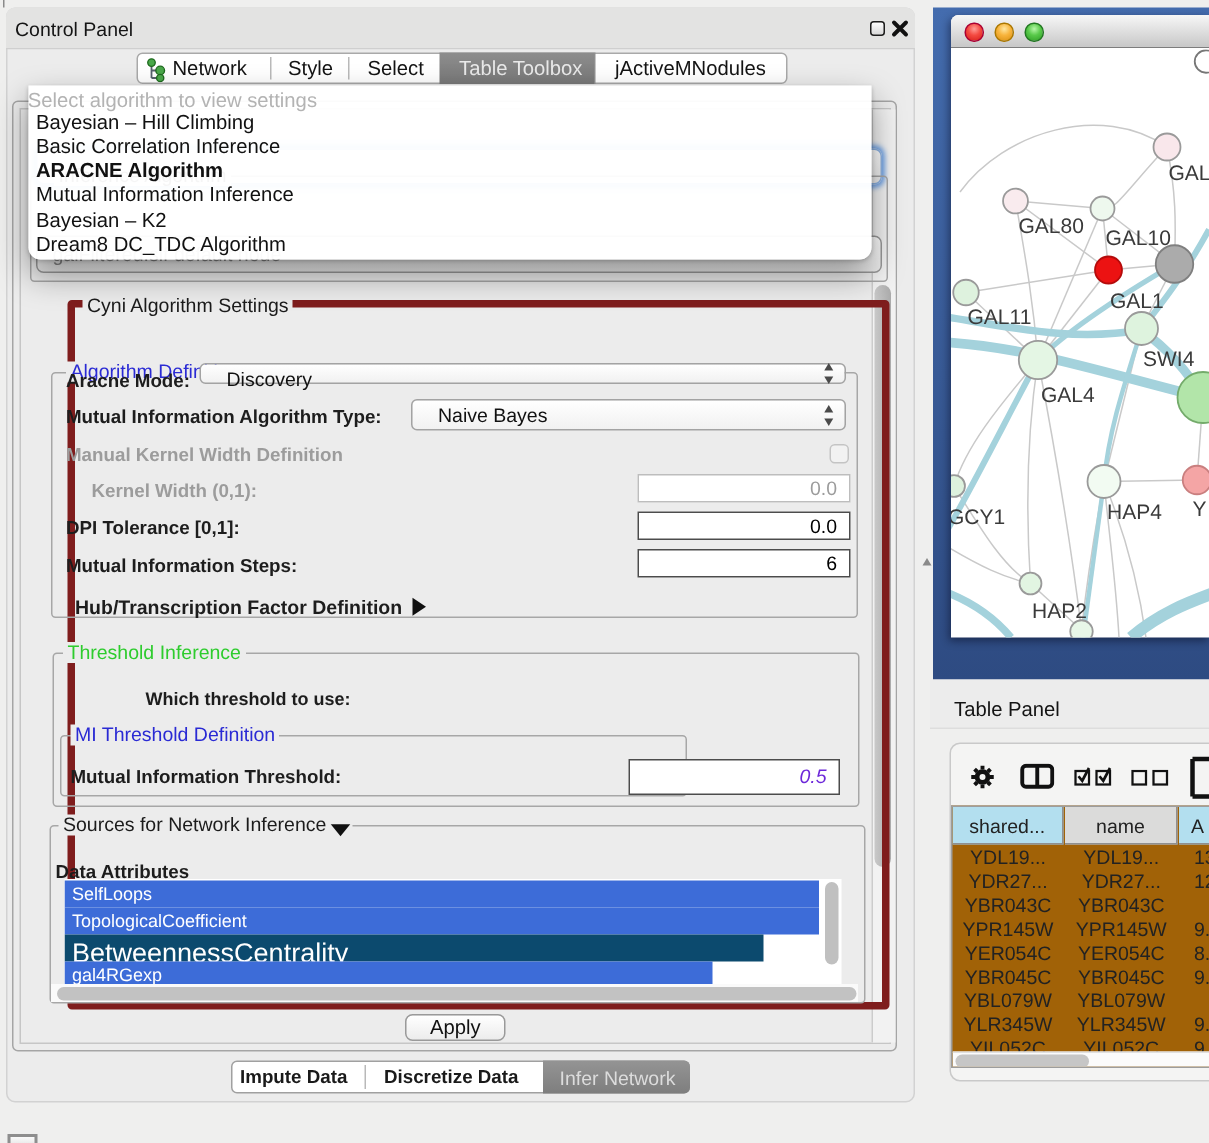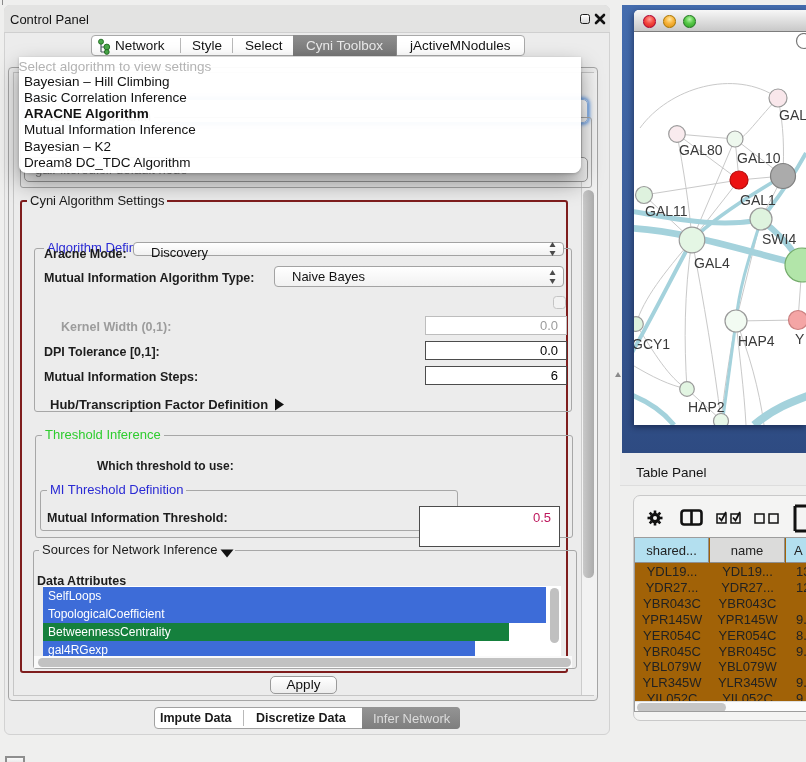--- a/index.html
+++ b/index.html
@@ -35,38 +35,38 @@
   <div class="abs" style="left:396px;top:35px;width:1px;height:21px;background:#8f8f8f;"></div>
   <svg class="abs" style="left:97px;top:37px;" width="15" height="18" viewBox="0 0 15 18">
     <path d="M4 5 L4 15 M4 10 L9 10 M4 15 L9 15" stroke="#55606b" stroke-width="1.2" fill="none"></path>
     <circle cx="4" cy="4.7" r="2.5" fill="#4aa84a" stroke="#1f6b1f" stroke-width="0.9"></circle>
     <circle cx="9.8" cy="10" r="2.9" fill="#4aa84a" stroke="#1f6b1f" stroke-width="0.9"></circle>
     <circle cx="9.8" cy="15" r="2.4" fill="#4aa84a" stroke="#1f6b1f" stroke-width="0.9"></circle>
   </svg>
   <div class="abs" style="left:115px;top:38px;font-size:13.5px;color:#141414;">Network</div>
   <div class="abs" style="left:192px;top:38px;font-size:13.5px;color:#141414;">Style</div>
   <div class="abs" style="left:245px;top:38px;font-size:13.5px;color:#141414;">Select</div>
-  <div class="abs" style="left:306px;top:38px;font-size:13.5px;color:#e9e9e9;">Cyni Toolbox</div>
+  <div class="abs" style="left:306px;top:38px;font-size:13.5px;color:#e9e9e9;">Table Toolbox</div>
   <div class="abs" style="left:410px;top:38px;font-size:13.5px;color:#141414;">jActiveMNodules</div>
 
   <div class="abs" style="left:8px;top:67px;width:590px;height:634px;border:1px solid #a5a5a5;border-radius:4px;background:#ececec;"></div>
   <div class="abs" style="left:13px;top:72px;width:581px;height:624px;border:1px solid #c6c6c6;background:#ececec;"></div>
 
   <div class="abs" style="left:24px;top:99px;width:564px;height:24px;border:1px solid #8fb4e4;border-radius:5px;background:linear-gradient(#ffffff,#ededed);box-shadow:0 0 3.5px 2px rgba(90,150,230,0.85);z-index:1;"></div>
   <div class="abs" style="left:20px;top:117px;width:572px;height:71px;border:1px solid #a7a7a7;border-radius:3px;z-index:1;">
     <span class="grouplab" style="left:15px;color:#222;">Inference Algorithm</span>
   </div>
   <div class="abs" style="left:24px;top:157px;width:564px;height:25px;border:1px solid #9a9a9a;border-radius:5px;background:linear-gradient(#ffffff,#ececec);z-index:1;">
     <div style="position:absolute;left:10px;top:4px;font-size:13px;color:#8a8a8a;">galFiltered.sif default node</div>
   </div>
 
   <div class="abs" style="left:581px;top:73px;width:16px;height:622px;background:#f2f2f2;border-left:1px solid #cccccc;"></div>
   <div class="abs" style="left:583px;top:190px;width:11px;height:388px;border-radius:6px;background:linear-gradient(90deg,#c9c9c9,#ababab);"></div>
 
-  <div class="abs" style="left:20px;top:200px;width:548px;height:473px;border:2px solid #7f1d1d;border-radius:3px;">
+  <div class="abs" style="left:45px;top:200px;width:548px;height:473px;border:5px solid #7f1d1d;border-radius:3px;">
     <span class="grouplab" style="left:5px;color:#1b1b1b;">Cyni Algorithm Settings</span>
   </div>
 
   <div class="abs" style="left:34px;top:228px;width:538px;height:164px;border:1px solid #a7a7a7;border-radius:3px;margin-top:20px;">
     <span class="grouplab" style="left:9px;color:#2a2ad4;">Algorithm Definition</span>
   </div>
 
   <div class="boldlab" style="left:44px;top:247px;">Aracne Mode:</div>
   <div class="combo" style="left:133px;top:242px;width:431px;height:14px;">
     <span class="ctext">Discovery</span>
@@ -78,20 +78,21 @@
 
   <div class="boldlab" style="left:44px;top:271px;">Mutual Information Algorithm Type:</div>
   <div class="combo" style="left:274px;top:266px;width:290px;height:21px;">
     <span class="ctext">Naive Bayes</span>
     <svg class="carr" viewBox="0 0 7 14">
         <path d="M3.5 0 L6.5 5 L0.5 5 Z" fill="#4a4a4a"></path>
         <path d="M3.5 14 L6.5 9 L0.5 9 Z" fill="#4a4a4a"></path>
       </svg>
   </div>
 
+  <div class="boldlab" style="left:44px;top:296px;color:#9c9c9c;">Manual Kernel Width Definition</div>
   <div class="abs" style="left:553px;top:296px;width:13px;height:13px;border:1px solid #c4c4c4;border-radius:3.5px;background:#f2f2f2;"></div>
 
   <div class="boldlab" style="left:44px;top:320px;color:#9c9c9c;padding-left:17px;">Kernel Width (0,1):</div>
   <div class="tfield" style="left:425px;top:316px;width:142px;height:19px;border:1px solid #bdbdbd;color:#9c9c9c;line-height:17px;">0.0</div>
 
   <div class="boldlab" style="left:44px;top:345px;">DPI Tolerance [0,1]:</div>
   <div class="tfield" style="left:425px;top:341px;width:142px;height:19px;border:1px solid #4c4c4c;color:#000;line-height:17px;">0.0</div>
 
   <div class="boldlab" style="left:44px;top:370px;">Mutual Information Steps:</div>
   <div class="tfield" style="left:425px;top:366px;width:142px;height:19px;border:1px solid #4c4c4c;color:#000;line-height:17px;">6</div>
@@ -103,35 +104,35 @@
 
   <div class="abs" style="left:35px;top:435px;width:538px;height:103px;border:1px solid #a7a7a7;border-radius:3px;">
     <span class="grouplab" style="left:6px;color:#2ecc2e;">Threshold Inference</span>
   </div>
   <div class="boldlab" style="left:97px;top:459px;font-size:12px;">Which threshold to use:</div>
 
   <div class="abs" style="left:40px;top:490px;width:418px;height:41px;border:1px solid #a7a7a7;border-radius:3px;">
     <span class="grouplab" style="left:6px;color:#2a2ad4;">MI Threshold Definition</span>
   </div>
   <div class="boldlab" style="left:47px;top:511px;">Mutual Information Threshold:</div>
-  <div class="tfield" style="left:419px;top:506px;width:141px;height:41px;border:1px solid #4c4c4c;color:#be185d;line-height:21px;">0.5</div>
+  <div class="tfield" style="left:419px;top:506px;width:141px;height:24px;border:1px solid #4c4c4c;color:#6d28d9;line-height:21px;font-style:italic;">0.5</div>
 
   <div class="abs" style="left:33px;top:550px;width:544px;height:119px;border:1px solid #a7a7a7;border-radius:3px;">
     <span class="grouplab" style="left:5px;color:#1b1b1b;">Sources for Network Inference &nbsp;&nbsp;&nbsp;</span>
   </div>
   <svg class="abs" style="left:220px;top:548.5px;" width="14" height="9" viewBox="0 0 14 9">
       <path d="M0.5 0.5 L13.5 0.5 L7 8.5 Z" fill="#111"></path>
     </svg>
 
   <div class="boldlab" style="left:37px;top:574px;">Data Attributes</div>
 
   <div class="abs" style="left:43px;top:586px;width:518px;height:70px;background:#ffffff;overflow:hidden;">
     <div style="position:absolute;left:0;top:1px;width:503px;height:18px;background:#3d6cd8;color:#fff;font-size:12px;padding:2px 0 0 5px;">SelfLoops</div>
     <div style="position:absolute;left:0;top:19px;width:503px;height:18px;background:#3d6cd8;color:#fff;font-size:12px;padding:2px 0 0 5px;">TopologicalCoefficient</div>
-    <div style="position:absolute;left:0;top:37px;width:466px;height:18px;background:#15803d;color:#fff;font-size:12px;padding:2px 0 0 5px;">BetweennessCentrality</div>
+    <div style="position:absolute;left:0;top:37px;width:466px;height:18px;background:#0c4a6e;color:#fff;font-size:18px;padding:2px 0 0 5px;">BetweennessCentrality</div>
     <div style="position:absolute;left:0;top:55px;width:432px;height:18px;background:#3d6cd8;color:#fff;font-size:12px;padding:2px 0 0 5px;">gal4RGexp</div>
     <div style="position:absolute;left:507px;top:2px;width:9px;height:55px;border-radius:5px;background:#c0c0c0;"></div>
   </div>
 
   <div class="abs" style="left:34px;top:656px;width:538px;height:12px;background:#fafafa;"></div>
   <div class="abs" style="left:38px;top:658px;width:533px;height:9px;border-radius:5px;background:#c2c2c2;"></div>
 
   <div class="abs" style="left:270px;top:676px;width:67px;height:18px;background:linear-gradient(#ffffff,#ececec);border:1px solid #9a9a9a;border-radius:5px;text-align:center;font-size:13.5px;color:#111;line-height:16px;">Apply</div>
 
   <div class="abs" style="left:154px;top:707px;width:306px;height:22px;background:#fff;border:1px solid #a0a0a0;border-radius:4px;"></div>

